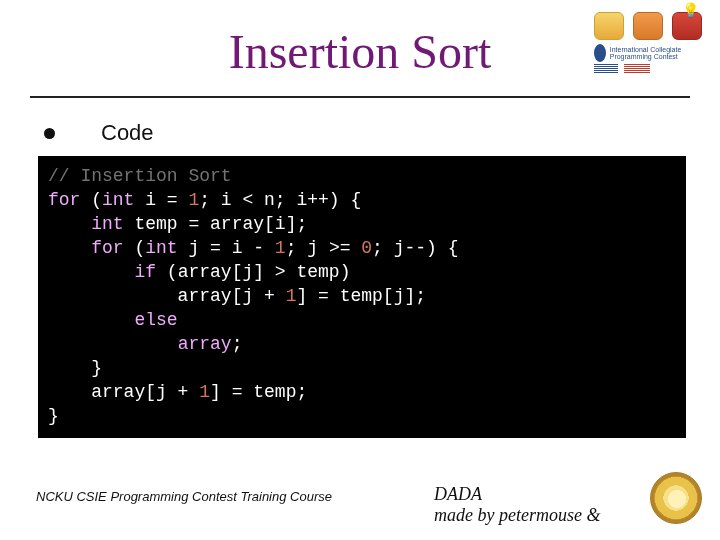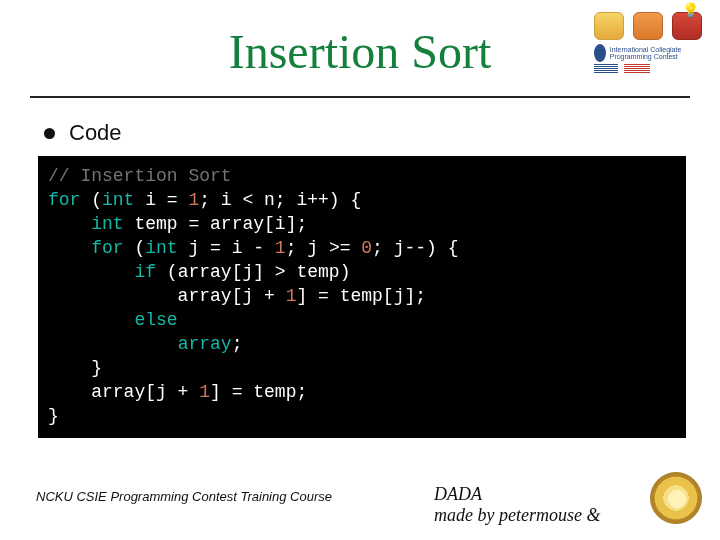--- a/index.html
+++ b/index.html
@@ -1,37 +1,37 @@
 <!DOCTYPE html>
 <html><head>
 <meta charset="utf-8">
 <style>
   * { margin: 0; padding: 0; box-sizing: border-box; }
   html, body { width: 720px; height: 540px; background: #fff; font-family: "Times New Roman", Times, serif; overflow: hidden; }
   .slide { position: relative; width: 720px; height: 540px; }
-  .title { position: absolute; top: 24px; left: 0; width: 720px; text-align: center; font-size: 48px; color: #15803d; }
+  .title { position: absolute; top: 24px; left: 0; width: 720px; text-align: center; font-size: 48px; color: #701a75; }
   .logos { position: absolute; top: 12px; right: 18px; width: 108px; height: 70px; }
   .logo-top { display: flex; justify-content: space-between; }
   .logo-badge { width: 30px; height: 28px; border-radius: 6px; }
   .lb1 { background: linear-gradient(#f6d46a,#e6a93a); border:1px solid #caa23a; }
   .lb2 { background: linear-gradient(#f19a4a,#d97a2a); border:1px solid #b86a2a; }
   .lb3 { background: linear-gradient(#d8473a,#b02d24); border:1px solid #962820; }
   .bulb { position:absolute; top:-10px; right:2px; font-size:14px; color:#f2c14e; }
   .logo-acm { margin-top: 4px; font-size: 9px; color: #2a4e8a; display:flex; align-items:center; gap:4px; }
   .acm-circle { width:18px; height:18px; border-radius:50%; background:#2a4e8a; }
   .acm-txt { font-size:7px; line-height:7px; color:#2a4e8a; font-family: Arial, sans-serif; }
   .logo-ibm { margin-top:2px; display:flex; align-items:center; gap:6px; }
   .ibm-bars { width:24px; height:10px; background: repeating-linear-gradient(#2a4e8a 0 1px, transparent 1px 2px); }
   .ibm-red { width:26px; height:10px; background: repeating-linear-gradient(#c23a2e 0 1px, transparent 1px 2px); }
   .hr { position:absolute; top:96px; left:30px; width:660px; height:0; border-top:2px solid #222; }
   .bullet-row { position:absolute; top:120px; left:44px; display:flex; align-items:center; gap:14px; }
   .bullet-dot { width:11px; height:11px; border-radius:50%; background:#111; }
-  .bullet-text { font-family: Arial, Helvetica, sans-serif; font-size:22px; color:#111; }
+  .bullet-text { font-family: Arial, Helvetica, sans-serif; font-size:22px; color:#111;margin-left:32px; }
   .codeblock { position:absolute; top:156px; left:38px; width:648px; height:282px; background:#000; color:#fff; font-family: Consolas, "Courier New", monospace; font-size:18px; line-height:24px; padding:8px 10px; white-space: pre; overflow:hidden; }
-  .kw { color:#14b8a6; }
+  .kw { color:#f0abfc; }
   .cm { color:#737373; }
   .num { color:#d4765c; }
   .footer-left { position:absolute; left:36px; bottom:36px; font-family: Arial, Helvetica, sans-serif; font-size:13px; font-style: italic; color:#111; }
   .footer-right { position:absolute; right:86px; bottom:14px; width:200px; font-family: "Times New Roman", serif; font-style: italic; font-size:18px; color:#111; text-align:left; }
   .seal { position:absolute; right:18px; bottom:16px; width:52px; height:52px; border-radius:50%; background: radial-gradient(circle, #f7e08a 0 36%, #e9c24a 36% 60%, #c9952e 60% 100%); border:1px solid #a27a22; box-shadow: inset 0 0 0 3px #b2832a; }
   .seal::after { content:""; position:absolute; top:10px; left:10px; width:32px; height:32px; border-radius:50%; background: radial-gradient(circle,#fff2b8 0 40%, transparent 40%); }
 </style>
 </head>
 <body>
 

